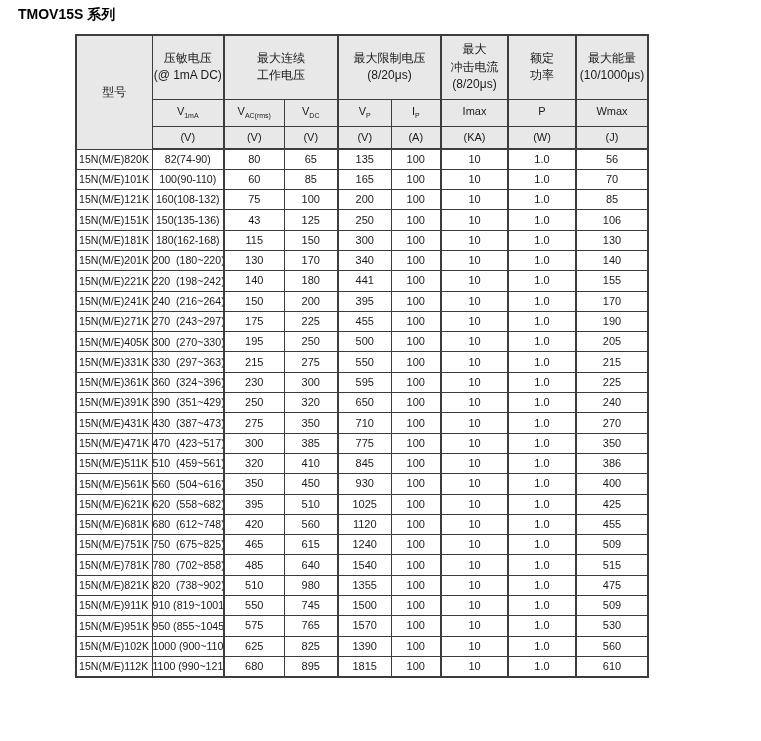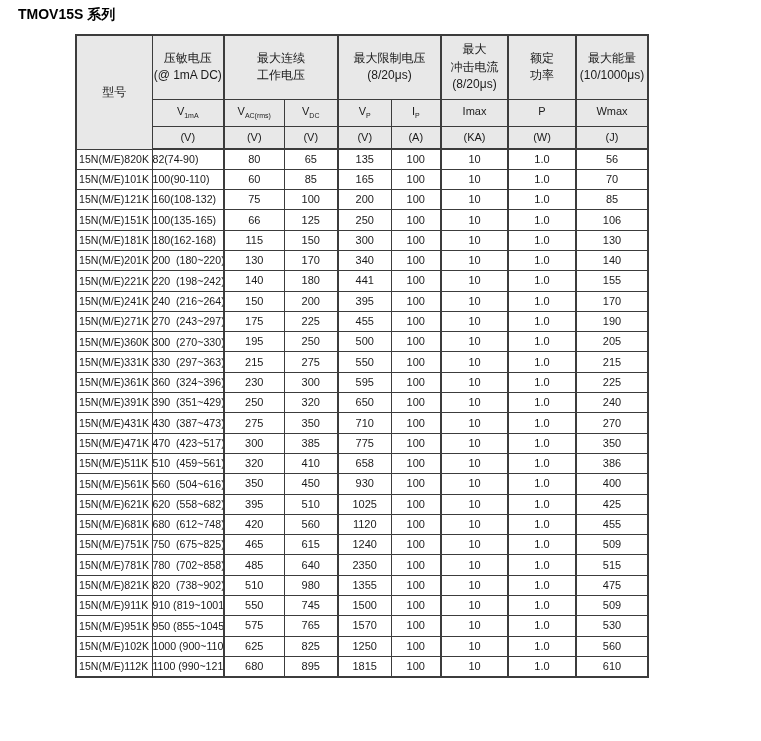--- a/index.html
+++ b/index.html
@@ -48,21 +48,21 @@
   tr.unit-row th { height: 23px; font-size: 11px; border-bottom-width: 2px; }
   tbody td {
     height: 20.3px;
     font-size: 11px;
     text-align: center;
     vertical-align: middle;
     background: #ffffff;
     line-height: 1;
   }
   tbody td.c0 { text-align: left; padding-left: 2px; font-size: 10.6px; }
-  tbody td.c1 { text-align: left; padding-left: 0; font-size: 10.6px; white-space: pre; }
+  tbody td.c1 { text-align: center; padding-left: 0; font-size: 10.6px; white-space: pre; }
 </style>
 </head>
 <body>
 
 <div class="page">
 
   <h1 class="doc-title">TMOV15S 系列</h1>
 
   <table class="spec">
     <colgroup>
@@ -155,22 +155,22 @@
           <td class="c2">75</td>
           <td class="c3 br2">100</td>
           <td class="c4">200</td>
           <td class="c5 br2">100</td>
           <td class="c6 br2">10</td>
           <td class="c7 br2">1.0</td>
           <td class="c8">85</td>
         </tr>
         <tr>
           <td class="c0">15N(M/E)151K</td>
-          <td class="c1 br2">100(135-165)</td>
-          <td class="c2">66</td>
+          <td class="c1 br2">150(135-136)</td>
+          <td class="c2">43</td>
           <td class="c3 br2">125</td>
           <td class="c4">250</td>
           <td class="c5 br2">100</td>
           <td class="c6 br2">10</td>
           <td class="c7 br2">1.0</td>
           <td class="c8">106</td>
         </tr>
         <tr>
           <td class="c0">15N(M/E)181K</td>
           <td class="c1 br2">180(162-168)</td>
@@ -220,21 +220,21 @@
           <td class="c1 br2">270  (243~297)</td>
           <td class="c2">175</td>
           <td class="c3 br2">225</td>
           <td class="c4">455</td>
           <td class="c5 br2">100</td>
           <td class="c6 br2">10</td>
           <td class="c7 br2">1.0</td>
           <td class="c8">190</td>
         </tr>
         <tr>
-          <td class="c0">15N(M/E)360K</td>
+          <td class="c0">15N(M/E)405K</td>
           <td class="c1 br2">300  (270~330)</td>
           <td class="c2">195</td>
           <td class="c3 br2">250</td>
           <td class="c4">500</td>
           <td class="c5 br2">100</td>
           <td class="c6 br2">10</td>
           <td class="c7 br2">1.0</td>
           <td class="c8">205</td>
         </tr>
         <tr>
@@ -290,21 +290,21 @@
           <td class="c5 br2">100</td>
           <td class="c6 br2">10</td>
           <td class="c7 br2">1.0</td>
           <td class="c8">350</td>
         </tr>
         <tr>
           <td class="c0">15N(M/E)511K</td>
           <td class="c1 br2">510  (459~561)</td>
           <td class="c2">320</td>
           <td class="c3 br2">410</td>
-          <td class="c4">658</td>
+          <td class="c4">845</td>
           <td class="c5 br2">100</td>
           <td class="c6 br2">10</td>
           <td class="c7 br2">1.0</td>
           <td class="c8">386</td>
         </tr>
         <tr>
           <td class="c0">15N(M/E)561K</td>
           <td class="c1 br2">560  (504~616)</td>
           <td class="c2">350</td>
           <td class="c3 br2">450</td>
@@ -345,21 +345,21 @@
           <td class="c5 br2">100</td>
           <td class="c6 br2">10</td>
           <td class="c7 br2">1.0</td>
           <td class="c8">509</td>
         </tr>
         <tr>
           <td class="c0">15N(M/E)781K</td>
           <td class="c1 br2">780  (702~858)</td>
           <td class="c2">485</td>
           <td class="c3 br2">640</td>
-          <td class="c4">2350</td>
+          <td class="c4">1540</td>
           <td class="c5 br2">100</td>
           <td class="c6 br2">10</td>
           <td class="c7 br2">1.0</td>
           <td class="c8">515</td>
         </tr>
         <tr>
           <td class="c0">15N(M/E)821K</td>
           <td class="c1 br2">820  (738~902)</td>
           <td class="c2">510</td>
           <td class="c3 br2">980</td>
@@ -389,21 +389,21 @@
           <td class="c5 br2">100</td>
           <td class="c6 br2">10</td>
           <td class="c7 br2">1.0</td>
           <td class="c8">530</td>
         </tr>
         <tr>
           <td class="c0">15N(M/E)102K</td>
           <td class="c1 br2">1000 (900~1100)</td>
           <td class="c2">625</td>
           <td class="c3 br2">825</td>
-          <td class="c4">1250</td>
+          <td class="c4">1390</td>
           <td class="c5 br2">100</td>
           <td class="c6 br2">10</td>
           <td class="c7 br2">1.0</td>
           <td class="c8">560</td>
         </tr>
         <tr>
           <td class="c0">15N(M/E)112K</td>
           <td class="c1 br2">1100 (990~1210)</td>
           <td class="c2">680</td>
           <td class="c3 br2">895</td>

